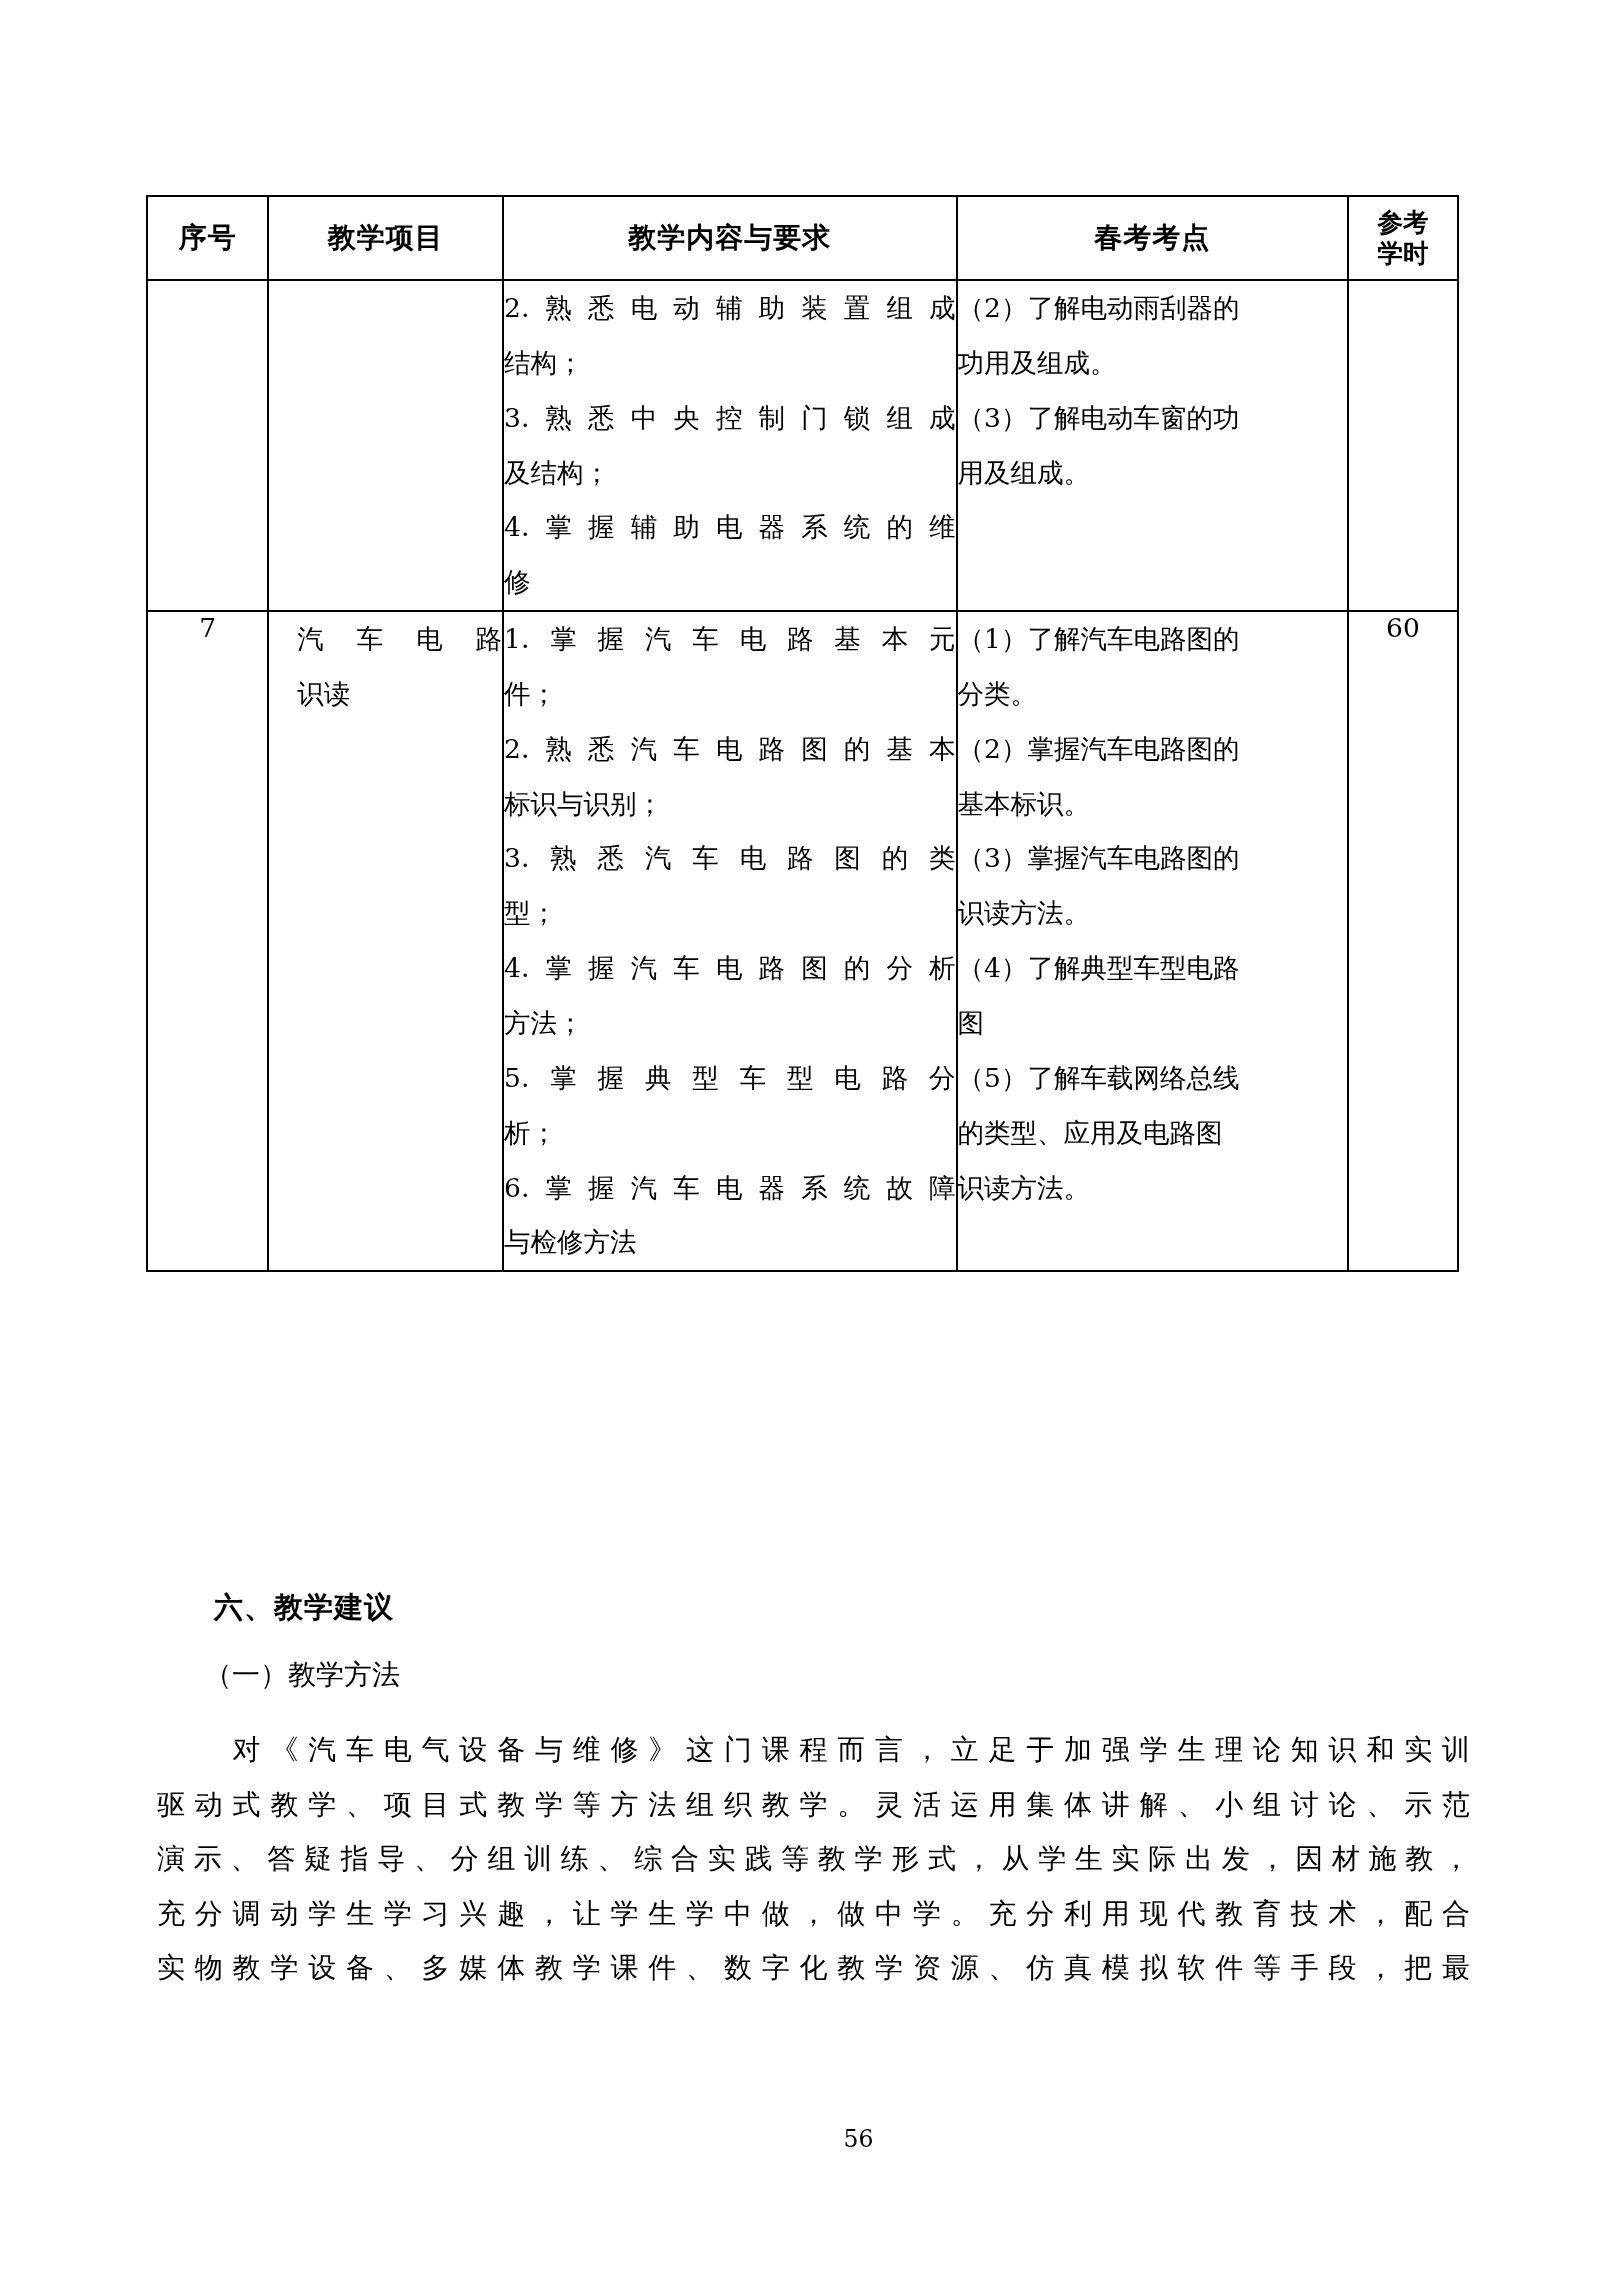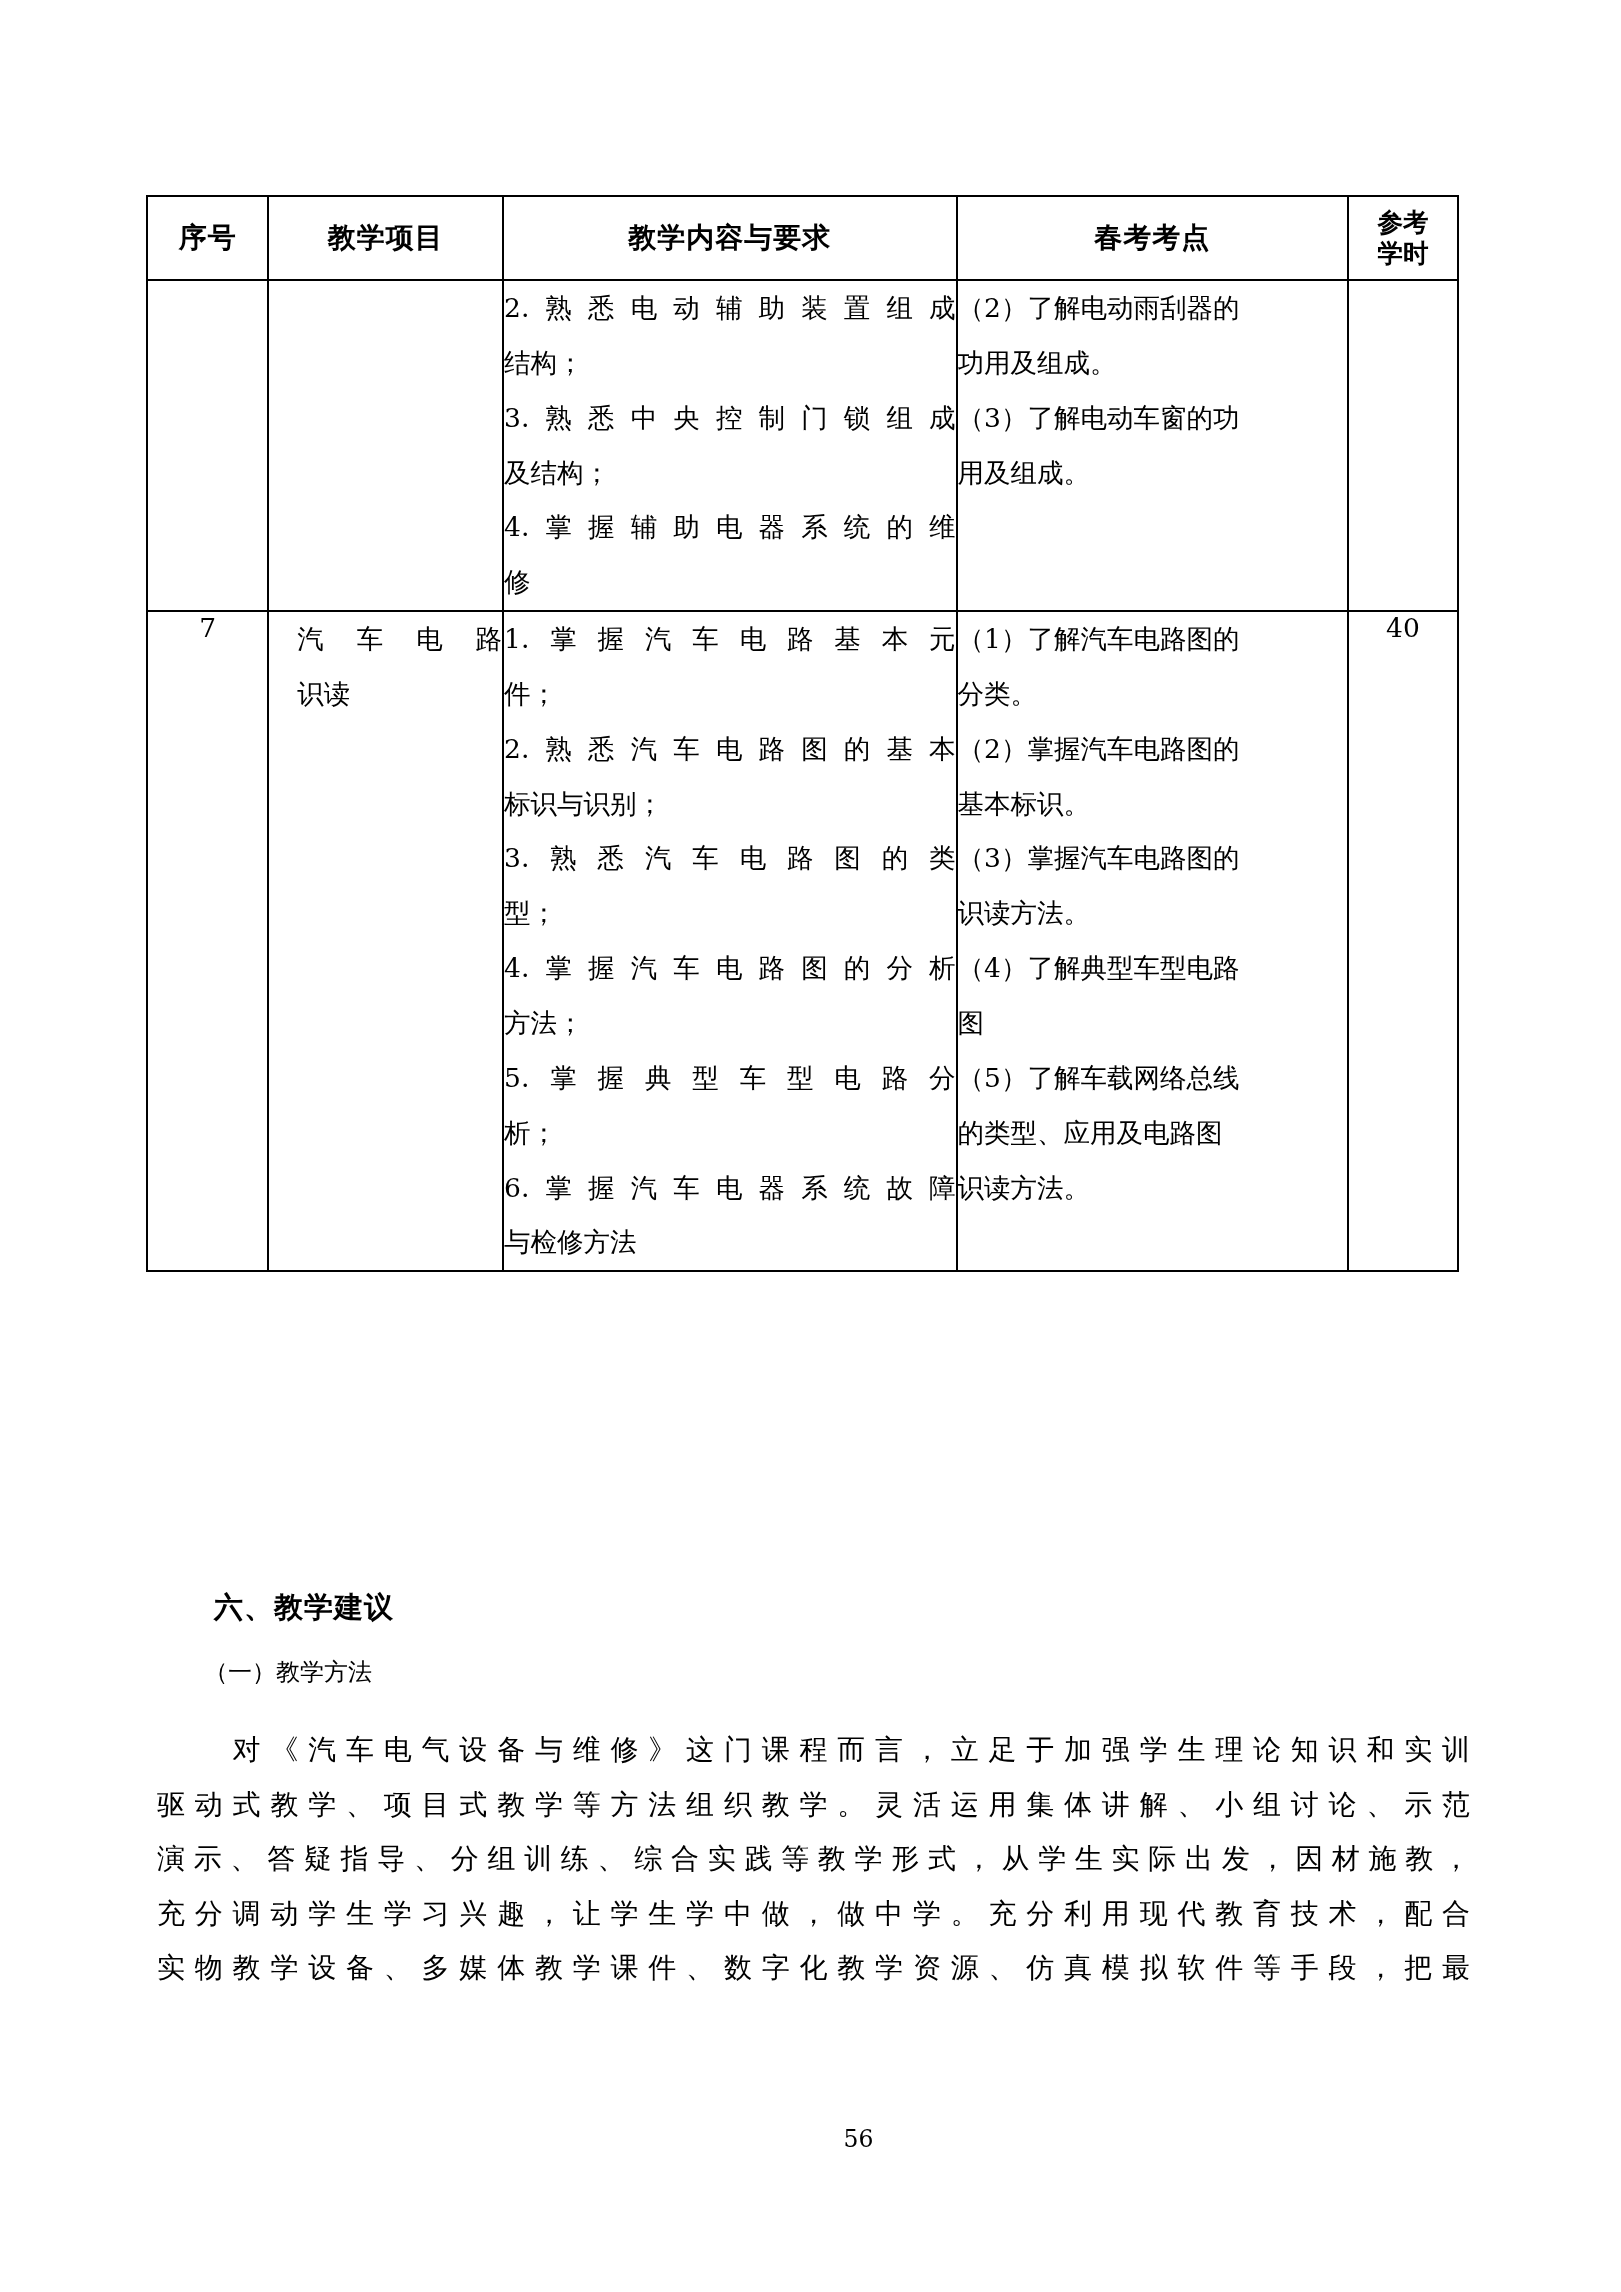--- a/index.html
+++ b/index.html
@@ -99,21 +99,21 @@
     position: absolute;
     left: 214px;
     font-size: 29px;
     font-weight: bold;
     letter-spacing: 1px;
     font-family: "DejaVu Sans", "Liberation Sans", sans-serif;
   }
   .sub-heading {
     position: absolute;
     left: 204px;
-    font-size: 24px;
+    font-size: 28px;
     font-family: "DejaVu Serif", "Liberation Serif", serif;
   }
   .para {
     position: absolute;
     left: 157px;
     width: 1313px;
     font-size: 28px;
     line-height: 1.95;
     font-family: "DejaVu Serif", "Liberation Serif", serif;
   }
@@ -211,21 +211,21 @@
           <span class="ln">（2）掌握汽车电路图的</span>
           <span class="ln">基本标识。</span>
           <span class="ln">（3）掌握汽车电路图的</span>
           <span class="ln">识读方法。</span>
           <span class="ln">（4）了解典型车型电路</span>
           <span class="ln">图</span>
           <span class="ln">（5）了解车载网络总线</span>
           <span class="ln">的类型、应用及电路图</span>
           <span class="ln">识读方法。</span>
         </td>
-        <td class="cell-center">40</td>
+        <td class="cell-center">60</td>
       </tr>
     </tbody>
   </table>
 
   <div class="section-heading" style="top:1588px;">六、教学建议</div>
 
   <div class="sub-heading" style="top:1656px;">（一）教学方法</div>
 
   <div class="para" style="top:1723px;">
     <span class="pl">　　对《汽车电气设备与维修》这门课程而言，立足于加强学生理论知识和实训</span>

